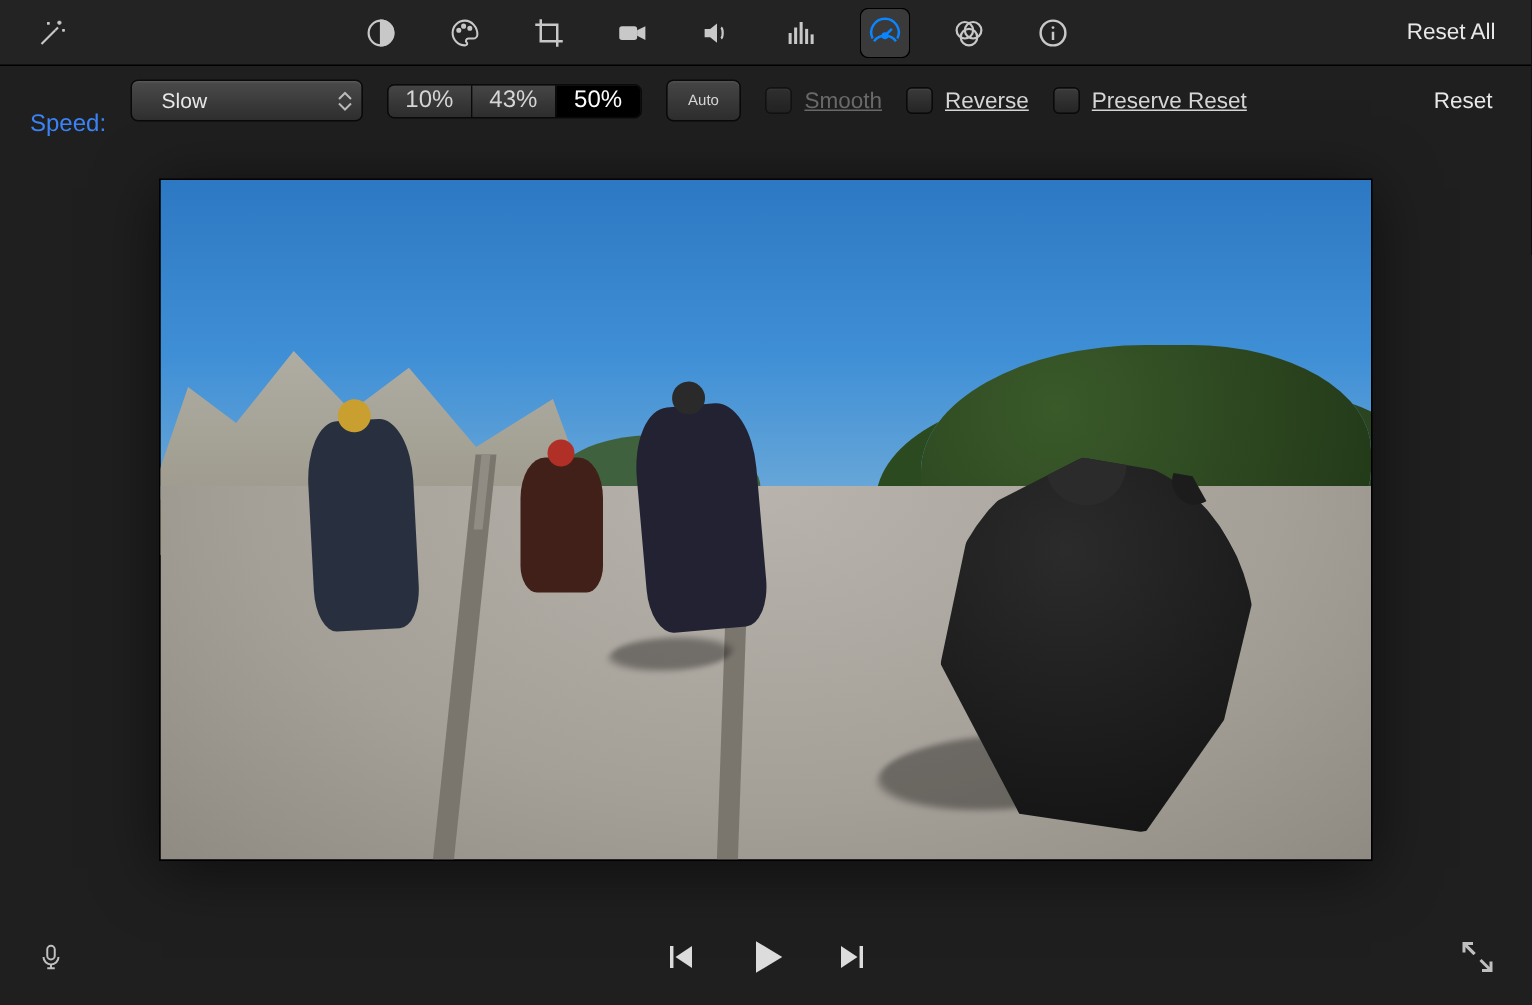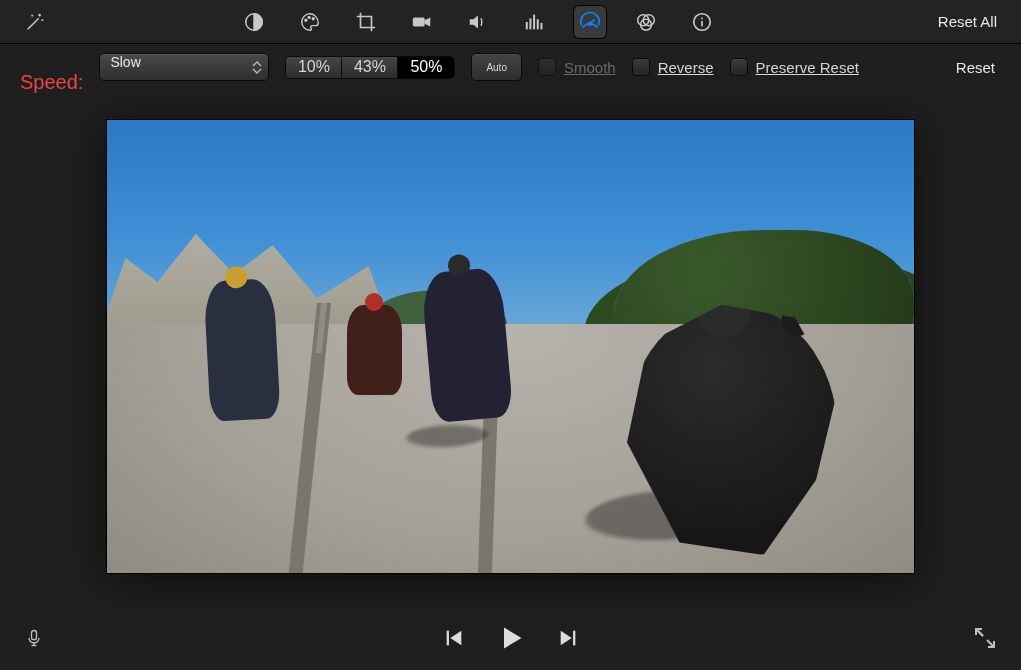--- a/index.html
+++ b/index.html
@@ -49,30 +49,30 @@
 
   
   .speed-bar {
     height: 46px;
     display: flex;
     align-items: center;
     gap: 16px;
     padding: 0 20px;
     background: #1f1f1f;
   }
-  .speed-label { color: #ef4444; font-size:20px;margin-top:31px; }
+  .speed-label { color: #3b82f6; font-size:16px;margin-top:31px; }
 
   .dropdown {
     position: relative;
-    width: 170px; height: 28px;
+    width: 155px; height: 28px;
     background: linear-gradient(#4a4a4a,#2f2f2f);
     border: 1px solid #0a0a0a;
     border-radius: 5px;
-    display: flex; 
-    padding: 0 26px 0 10px;
+    display: flex; align-items: center;
+    padding: 0 26px 0 20px;
     color: #e8e8e8; font-size: 14px;
     cursor: pointer;
     box-shadow: inset 0 1px 0 rgba(255,255,255,0.07);
   }
   .dropdown .chev {
     position:absolute; right:6px; top:0; bottom:0;
     display:flex; flex-direction:column; justify-content:center; gap:1px;
     color:#bbb;
   }
 

